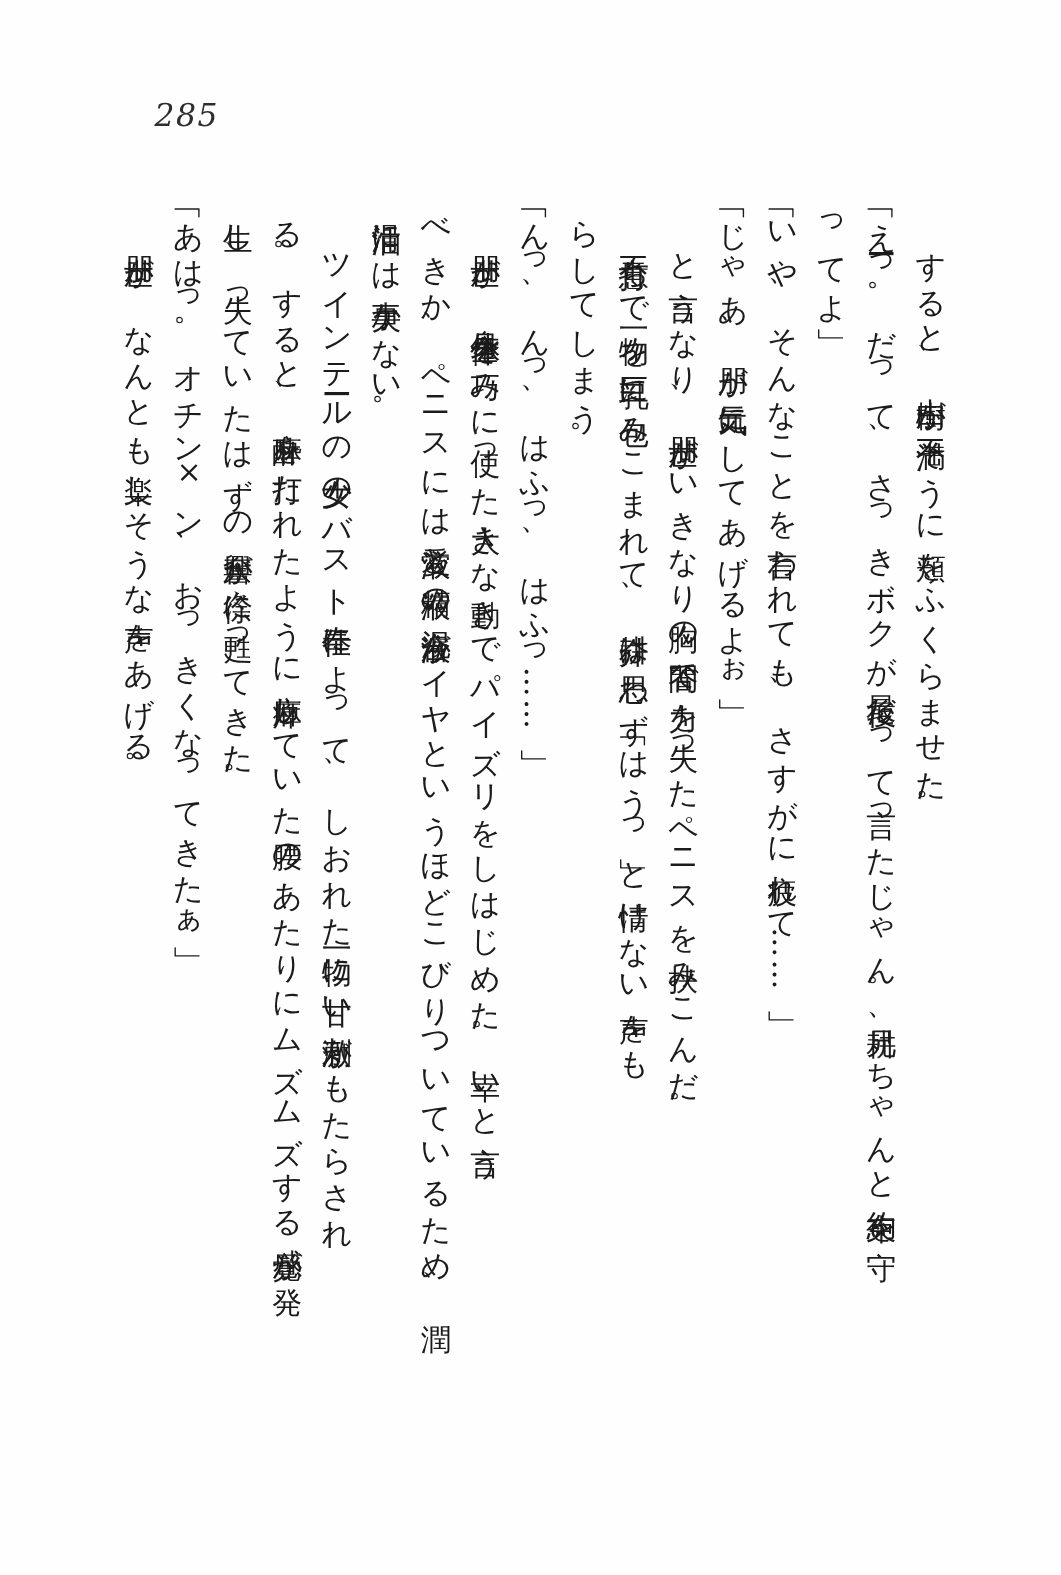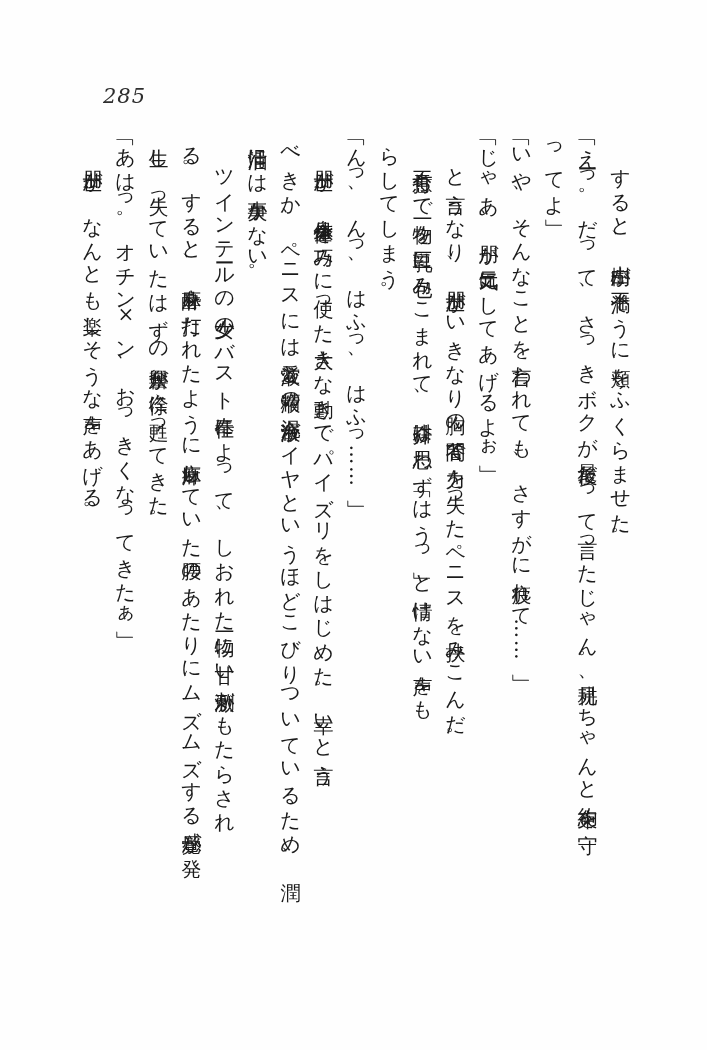--- a/index.html
+++ b/index.html
@@ -15,21 +15,20 @@
     font-family: "DejaVu Serif", "Liberation Serif", serif;
   }
   .page-number {
     position: absolute;
     top: 65px;
     left: 103px;
     font-size: 21px;
     font-style: italic;
     letter-spacing: 1px;
     color: #2e2e2e;
-    margin-top: 19px;
   }
   .text-area {
     position: absolute;
     top: 133px;
     right: 70px;
     height: 820px;
     writing-mode: vertical-rl;
     text-orientation: mixed;
     font-size: 20px;
     line-height: 33px;       

